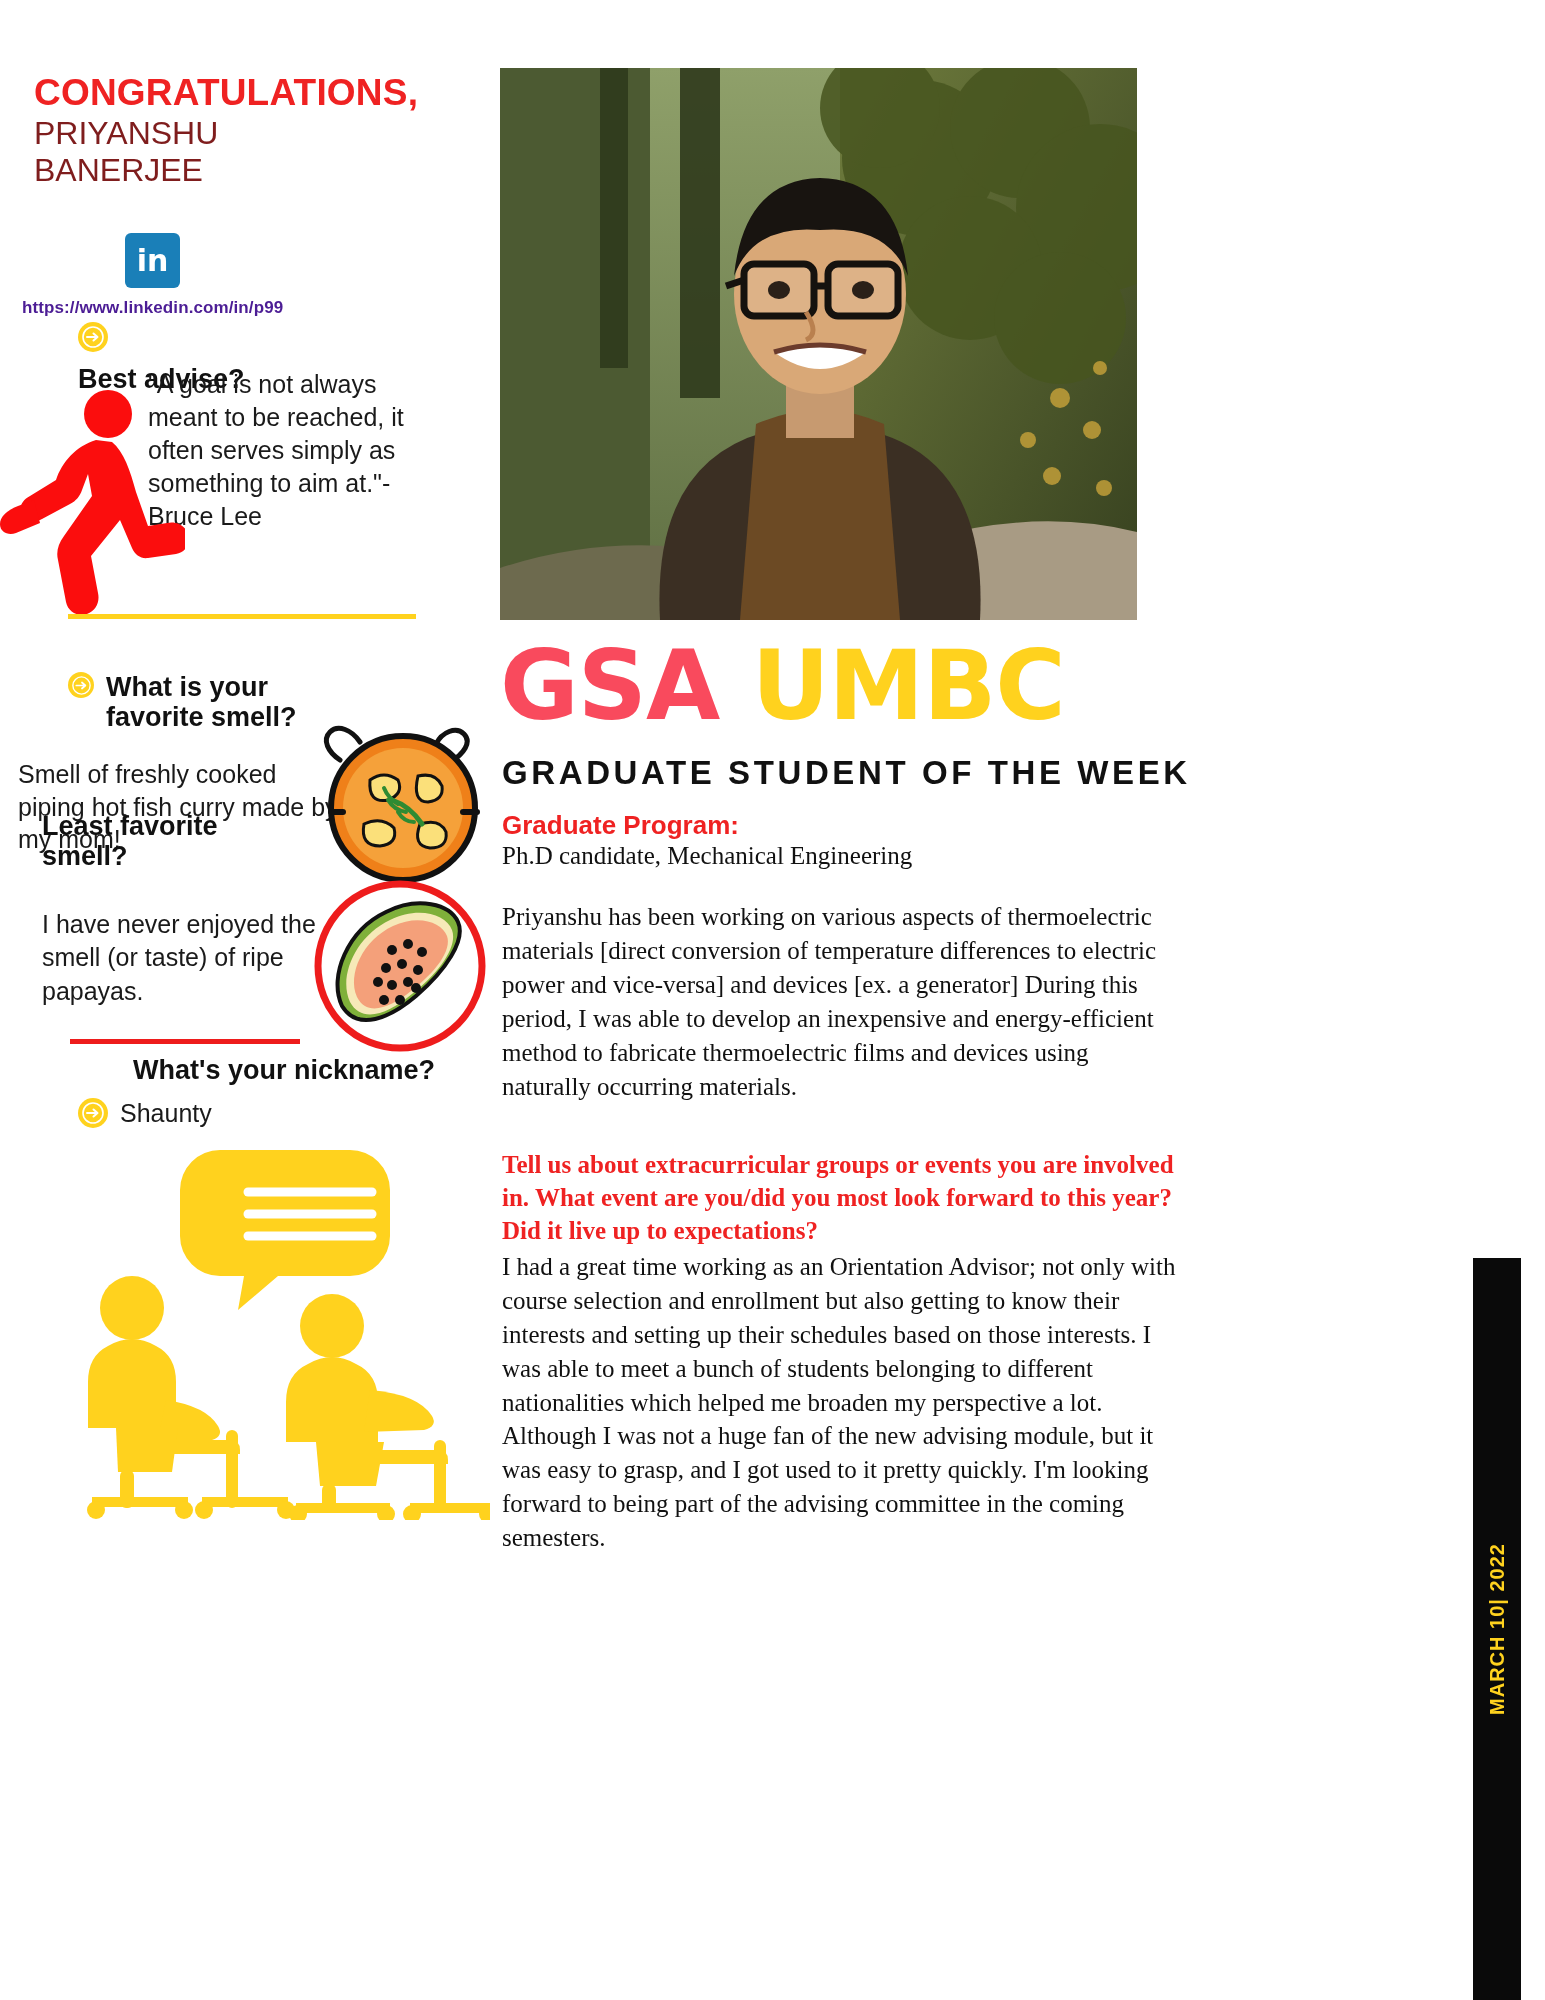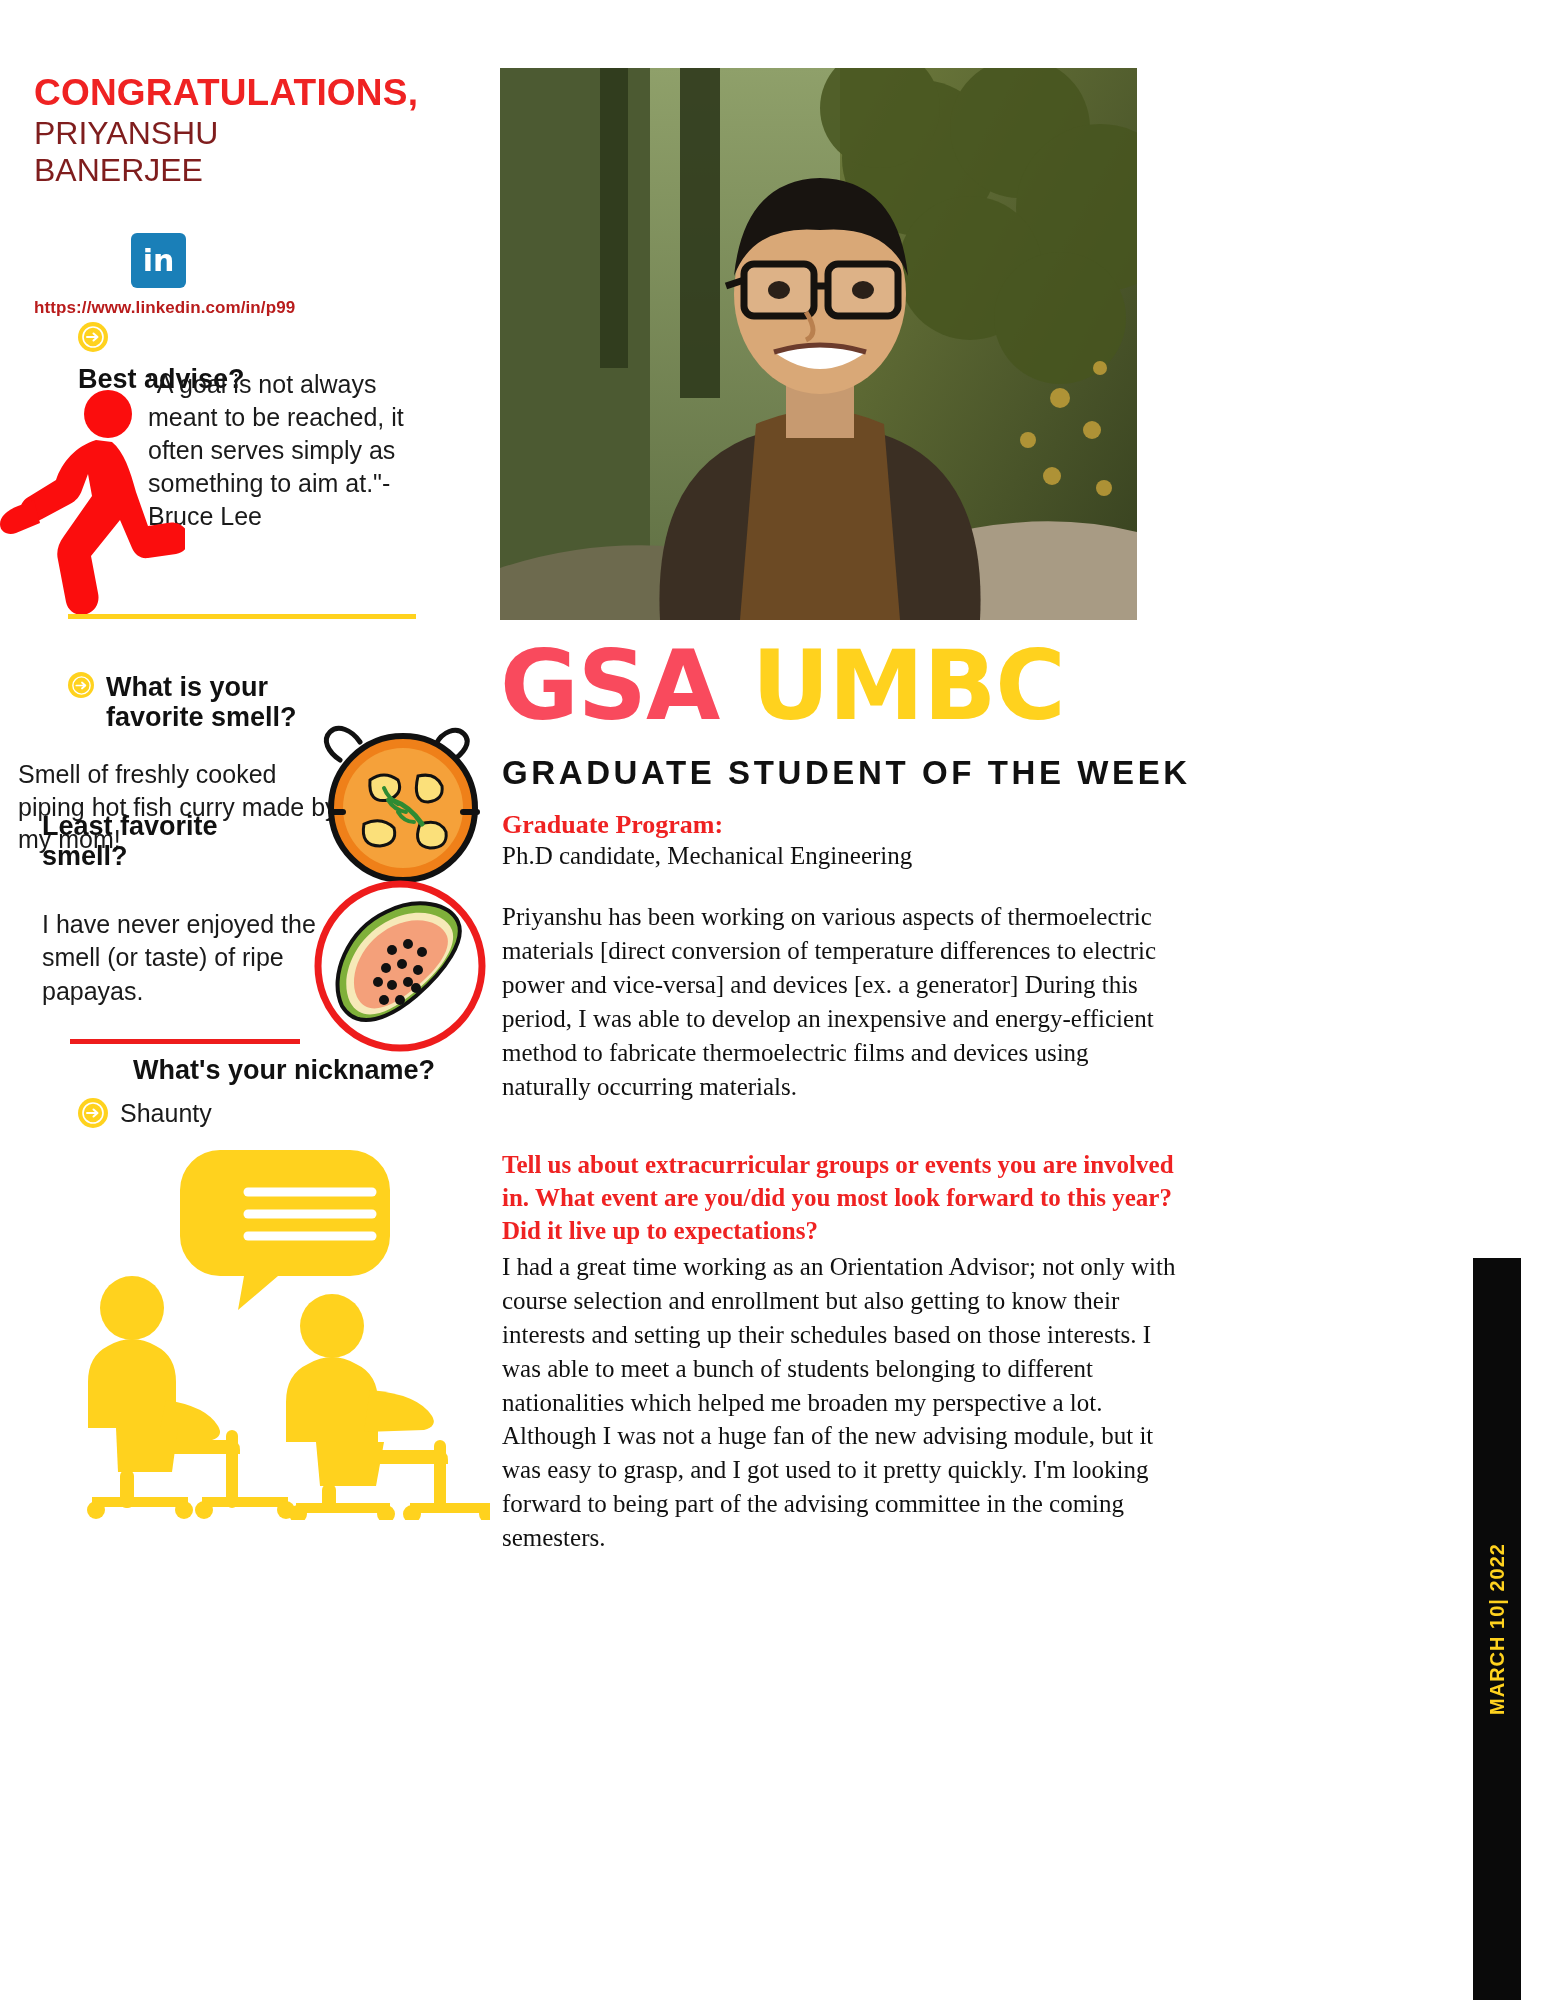--- a/index.html
+++ b/index.html
@@ -55,25 +55,24 @@
     display: flex;
     align-items: center;
     justify-content: center;
     color: #ffffff;
     font-weight: bold;
     font-size: 30px;
     font-family: "DejaVu Sans", sans-serif;
     line-height: 1;
   }
   .li-url {
-    color: #b91c1c;
+    color: #4c1d95;
     font-size: 17px;
     font-weight: bold;
     letter-spacing: 0.1px;
-    margin-left: 12px;
   }
 
   
   .arrow-bullet {
     width: 30px; height: 30px;
     border-radius: 50%;
     background: #ffd21e;
     display: inline-flex;
     align-items: center;
     justify-content: center;
@@ -208,21 +207,21 @@
     letter-spacing: 3.6px;
     color: #111111;
   }
 
   #program-label {
     position: absolute;
     left: 2px; top: 810px;
     font-size: 26px;
     font-weight: bold;
     color: #ef2222;
-    font-family: Liberation Serif, serif;
+    font-family: Liberation Sans, sans-serif;
   }
   #program-value {
     position: absolute;
     left: 2px; top: 842px;
     font-size: 25px;
     color: #111111;
     font-family: Liberation Serif, serif;
   }
 
   #bio-para {

